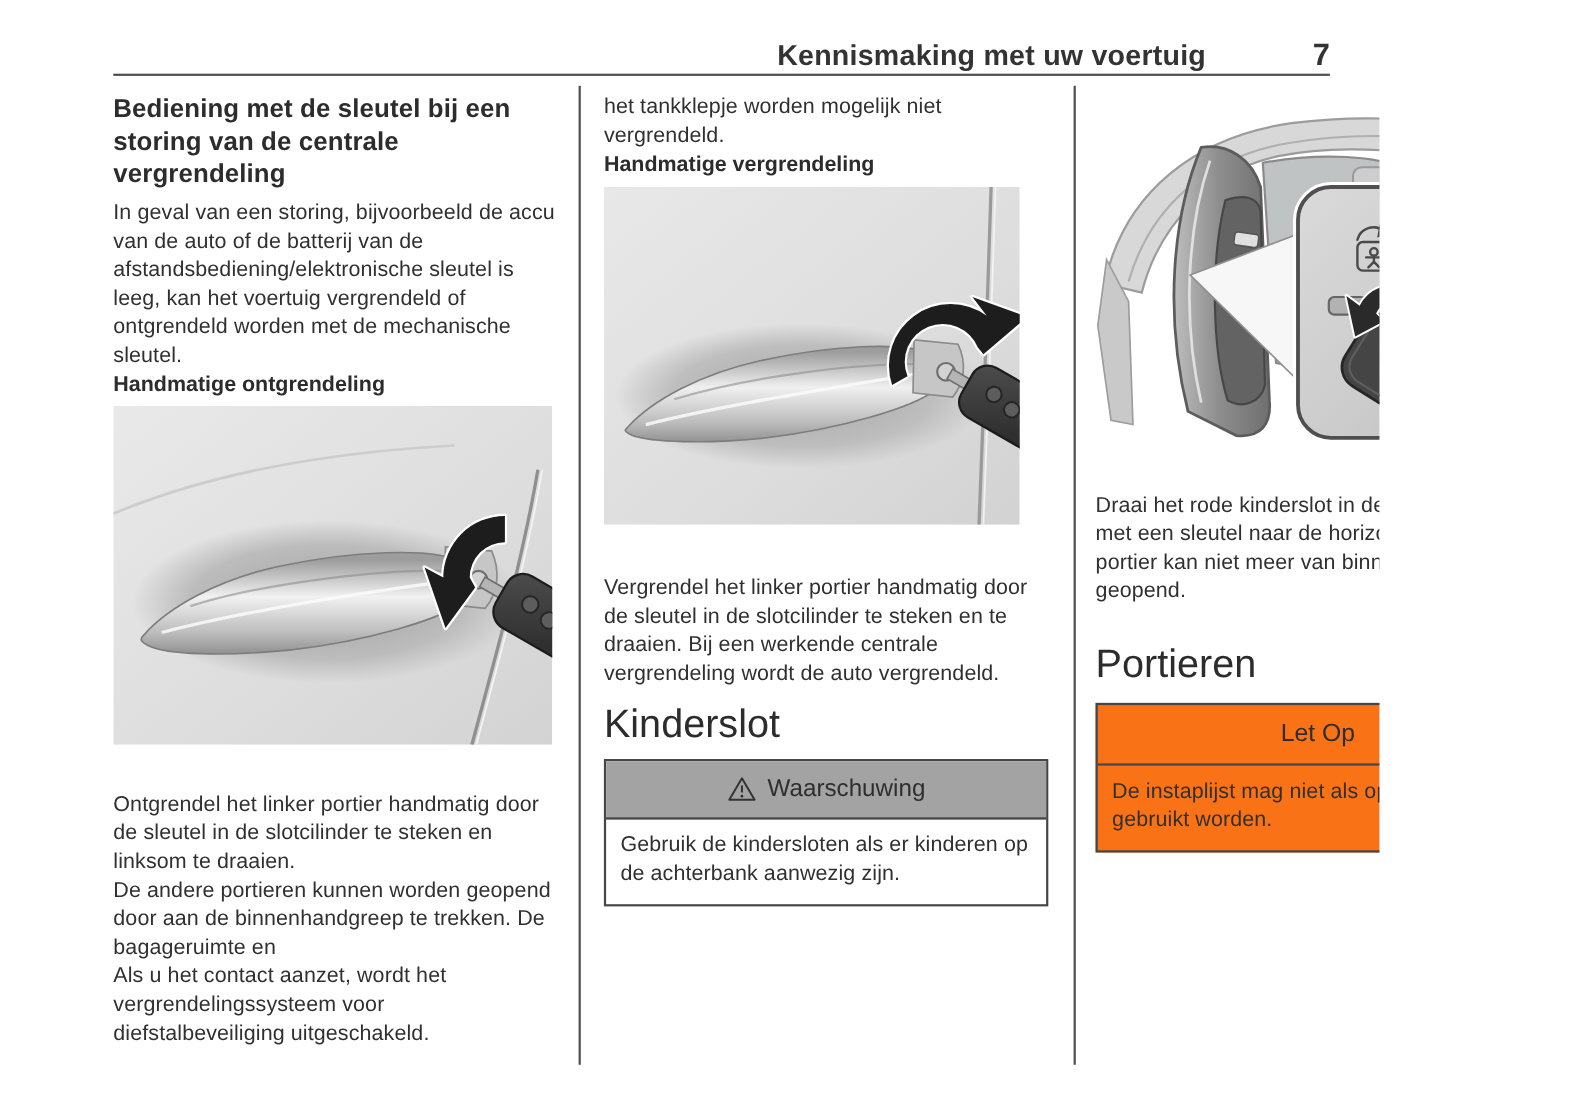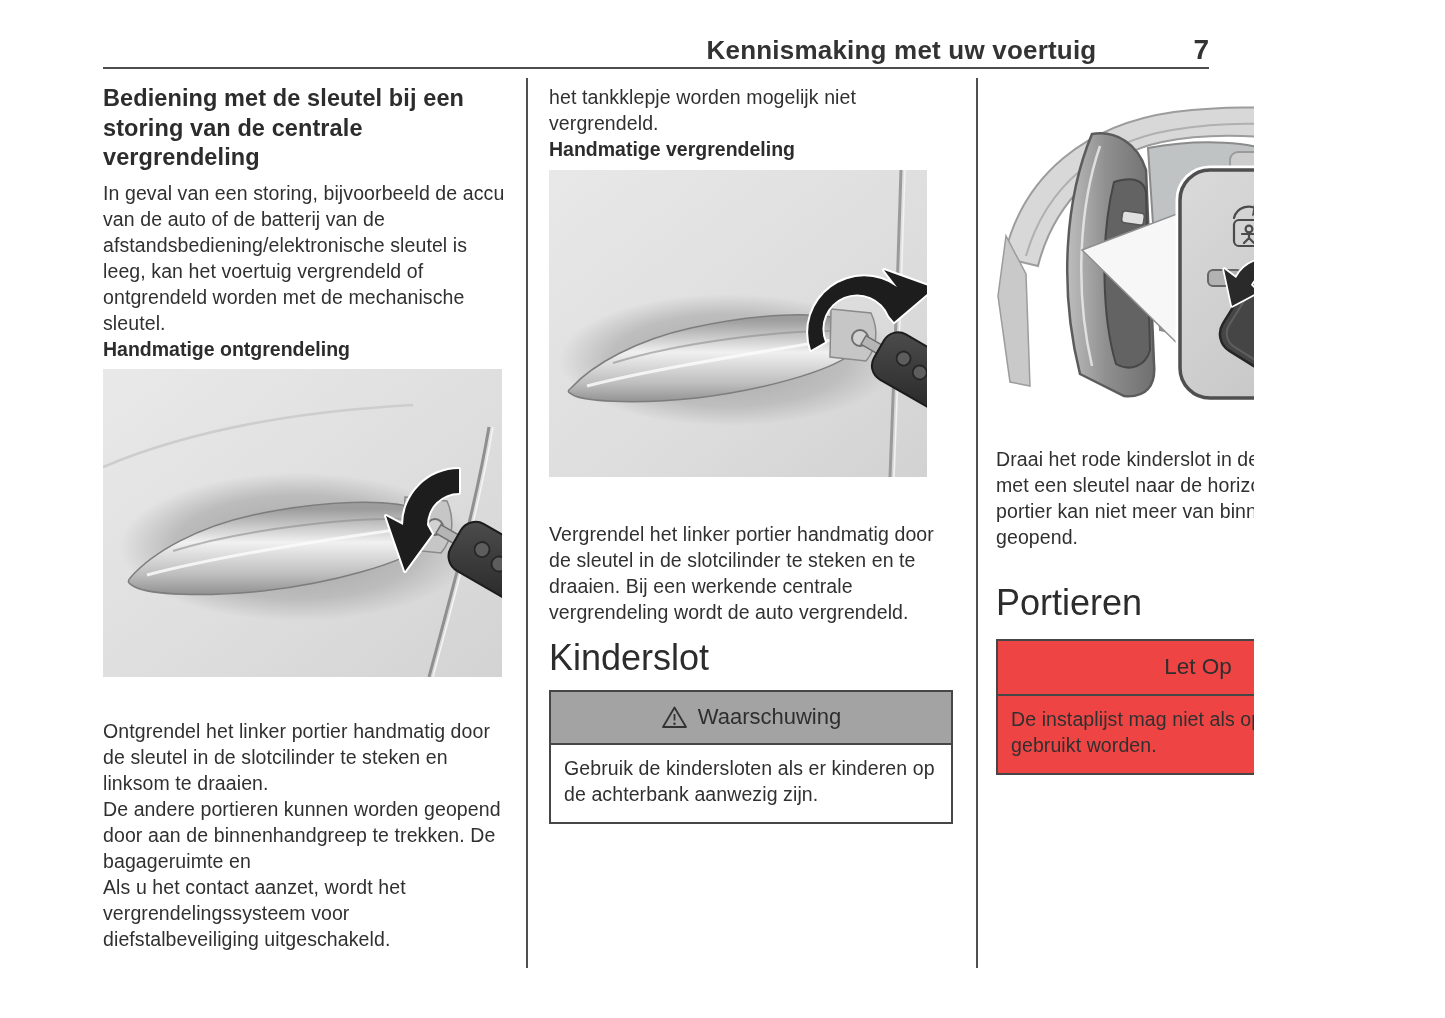--- a/index.html
+++ b/index.html
@@ -34,21 +34,21 @@
   .col2 .t-after-fig { margin-top:44px; }
   .col2 .h-section { margin-top:16px; }
   .col3 .t-after-fig { margin-top:38px; }
   .col3 .h-section { margin-top:36px; }
   
   .warning-box { margin-top:15px; border:2px solid #464646; background:#ffffff; }
   .warning-head { background:#a3a3a3; border-bottom:2px solid #464646; text-align:center;
                   padding:12px 8px 13px; font-size:22px; color:#2e2e2e;
                   display:flex; justify-content:center; align-items:center; gap:10px; }
   .warning-body { padding:10px 13px 15px; }
-  .note-box { margin-top:19px; border:2px solid #464646; background:#ef4444; }
+  .note-box { margin-top:19px; border:2px solid #464646; background:#f97316; }
   .note-head { text-align:center; padding:13px 8px 14px; font-size:22.5px; color:#2e2e2e;
                border-bottom:2px solid #464646; }
   .note-body { padding:10px 13px 15px;border-radius:29px; }
   .warn-tri { width:27px; height:25px; flex:0 0 auto; }
 </style>
 </head>
 <body>
 
 <div class="page">
 

